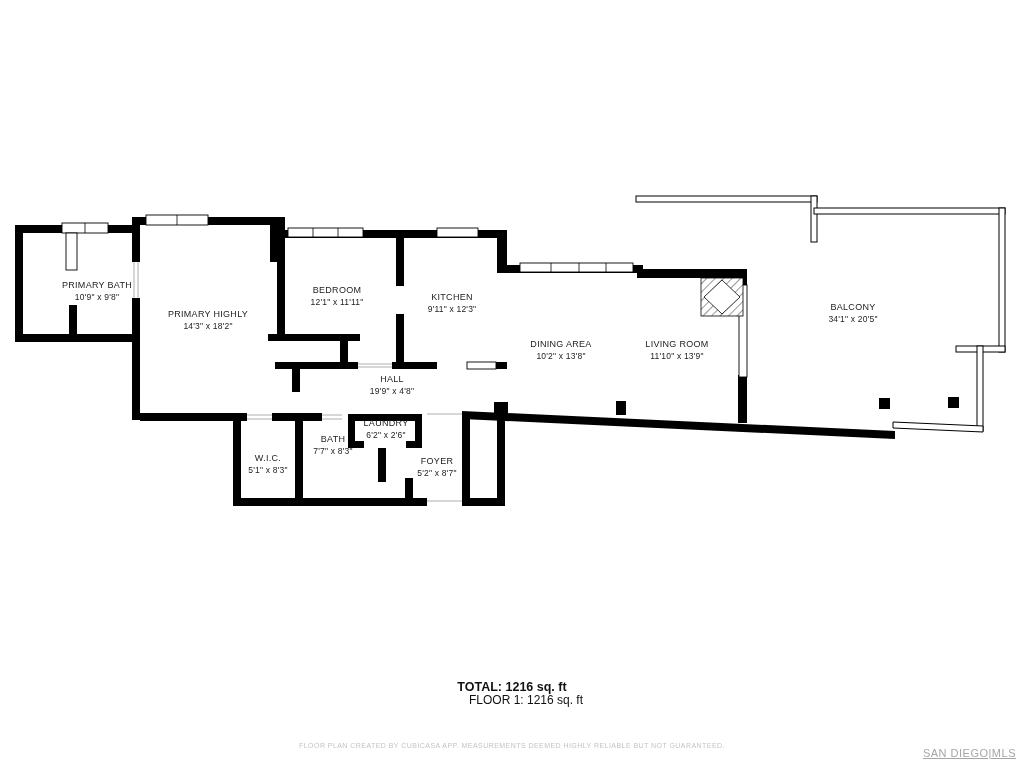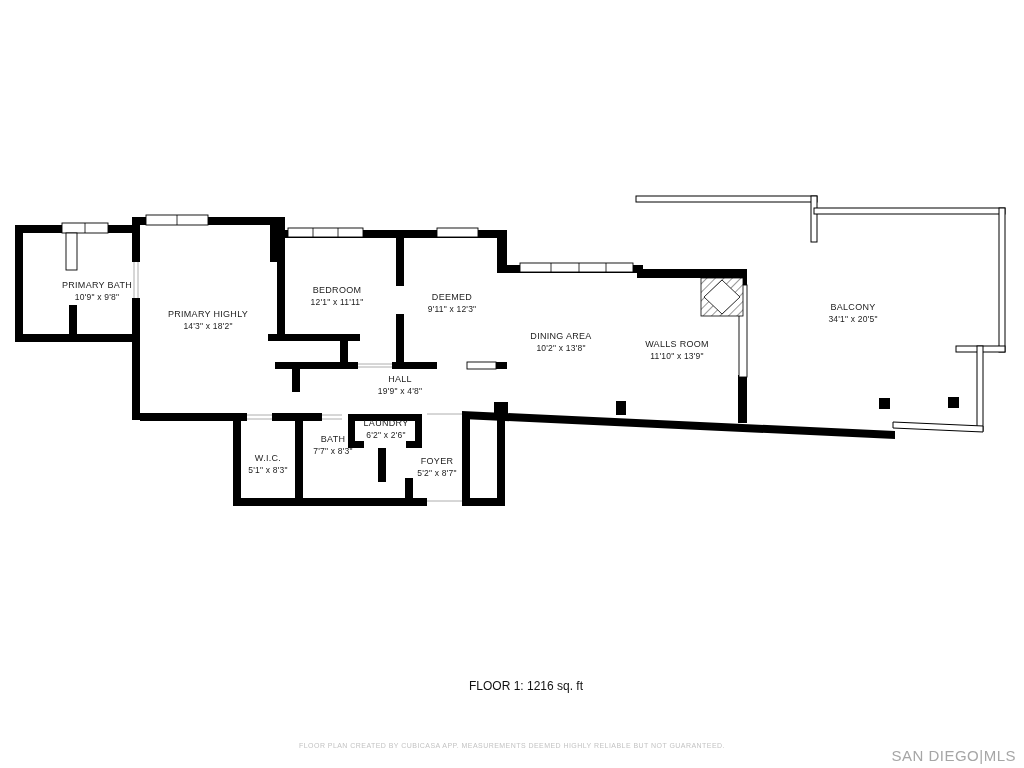--- a/index.html
+++ b/index.html
@@ -8,22 +8,22 @@
   #plan-svg{position:absolute;left:0;top:0;}
   .room-label{position:absolute;transform:translate(-50%,-50%);text-align:center;
               color:#1c1c1c;white-space:nowrap;line-height:11.5px;}
   .room-label .rname{font-size:9px;letter-spacing:.3px;display:block;}
   .room-label .rdims{font-size:8.5px;letter-spacing:.2px;display:block;}
   .summary{position:absolute;left:0;top:680px;width:100%;text-align:center;color:#111;}
   .summary .total{font-size:12.5px;font-weight:bold;line-height:14px;}
   .summary .line{font-size:12px;line-height:13.5px;padding-left:28px;}
   .disclaimer{position:absolute;left:0;top:742px;width:100%;text-align:center;
               font-size:7px;letter-spacing:.45px;color:#c3c3c3;}
-  .watermark{position:absolute;right:8px;top:747px;font-size:15px;letter-spacing:.5px;
-             color:#a6a6a6;}
+  .watermark{position:absolute;right:8px;top:747px;font-size:11px;letter-spacing:.5px;
+             color:#a6a6a6;text-decoration:underline;}
 </style>
 </head>
 <body>
 
 <div id="canvas">
 
   <svg id="plan-svg" width="1024" height="768" viewBox="0 0 1024 768">
     <defs>
       <pattern id="hatch" width="6" height="6" patternUnits="userSpaceOnUse" patternTransform="rotate(45)">
         <rect width="6" height="6" fill="#ffffff"></rect>
@@ -143,36 +143,36 @@
   </div>
   <div class="room-label" style="left:208px;top:320px">
     <span class="rname">PRIMARY HIGHLY</span>
     <span class="rdims">14'3" x 18'2"</span>
   </div>
   <div class="room-label" style="left:337px;top:296px">
     <span class="rname">BEDROOM</span>
     <span class="rdims">12'1" x 11'11"</span>
   </div>
   <div class="room-label" style="left:452px;top:303px">
-    <span class="rname">DEEMED</span>
+    <span class="rname">KITCHEN</span>
     <span class="rdims">9'11" x 12'3"</span>
   </div>
-  <div class="room-label" style="left:561px;top:342px">
+  <div class="room-label" style="left:561px;top:350px">
     <span class="rname">DINING AREA</span>
     <span class="rdims">10'2" x 13'8"</span>
   </div>
   <div class="room-label" style="left:677px;top:350px">
-    <span class="rname">WALLS ROOM</span>
+    <span class="rname">LIVING ROOM</span>
     <span class="rdims">11'10" x 13'9"</span>
   </div>
   <div class="room-label" style="left:853px;top:313px">
     <span class="rname">BALCONY</span>
     <span class="rdims">34'1" x 20'5"</span>
   </div>
-  <div class="room-label" style="left:400px;top:385px">
+  <div class="room-label" style="left:392px;top:385px">
     <span class="rname">HALL</span>
     <span class="rdims">19'9" x 4'8"</span>
   </div>
   <div class="room-label" style="left:268px;top:464px">
     <span class="rname">W.I.C.</span>
     <span class="rdims">5'1" x 8'3"</span>
   </div>
   <div class="room-label" style="left:333px;top:445px">
     <span class="rname">BATH</span>
     <span class="rdims">7'7" x 8'3"</span>
@@ -180,20 +180,21 @@
   <div class="room-label" style="left:386px;top:429px">
     <span class="rname">LAUNDRY</span>
     <span class="rdims">6'2" x 2'6"</span>
   </div>
   <div class="room-label" style="left:437px;top:467px">
     <span class="rname">FOYER</span>
     <span class="rdims">5'2" x 8'7"</span>
   </div>
 
   <div class="summary">
+    <div class="total">TOTAL: 1216 sq. ft</div>
     <div class="line">FLOOR 1: 1216 sq. ft</div>
   </div>
 
   <div class="disclaimer">FLOOR PLAN CREATED BY CUBICASA APP. MEASUREMENTS DEEMED HIGHLY RELIABLE BUT NOT GUARANTEED.</div>
 
   <div class="watermark">SAN DIEGO|MLS</div>
 
 </div>
 
 </body></html>

